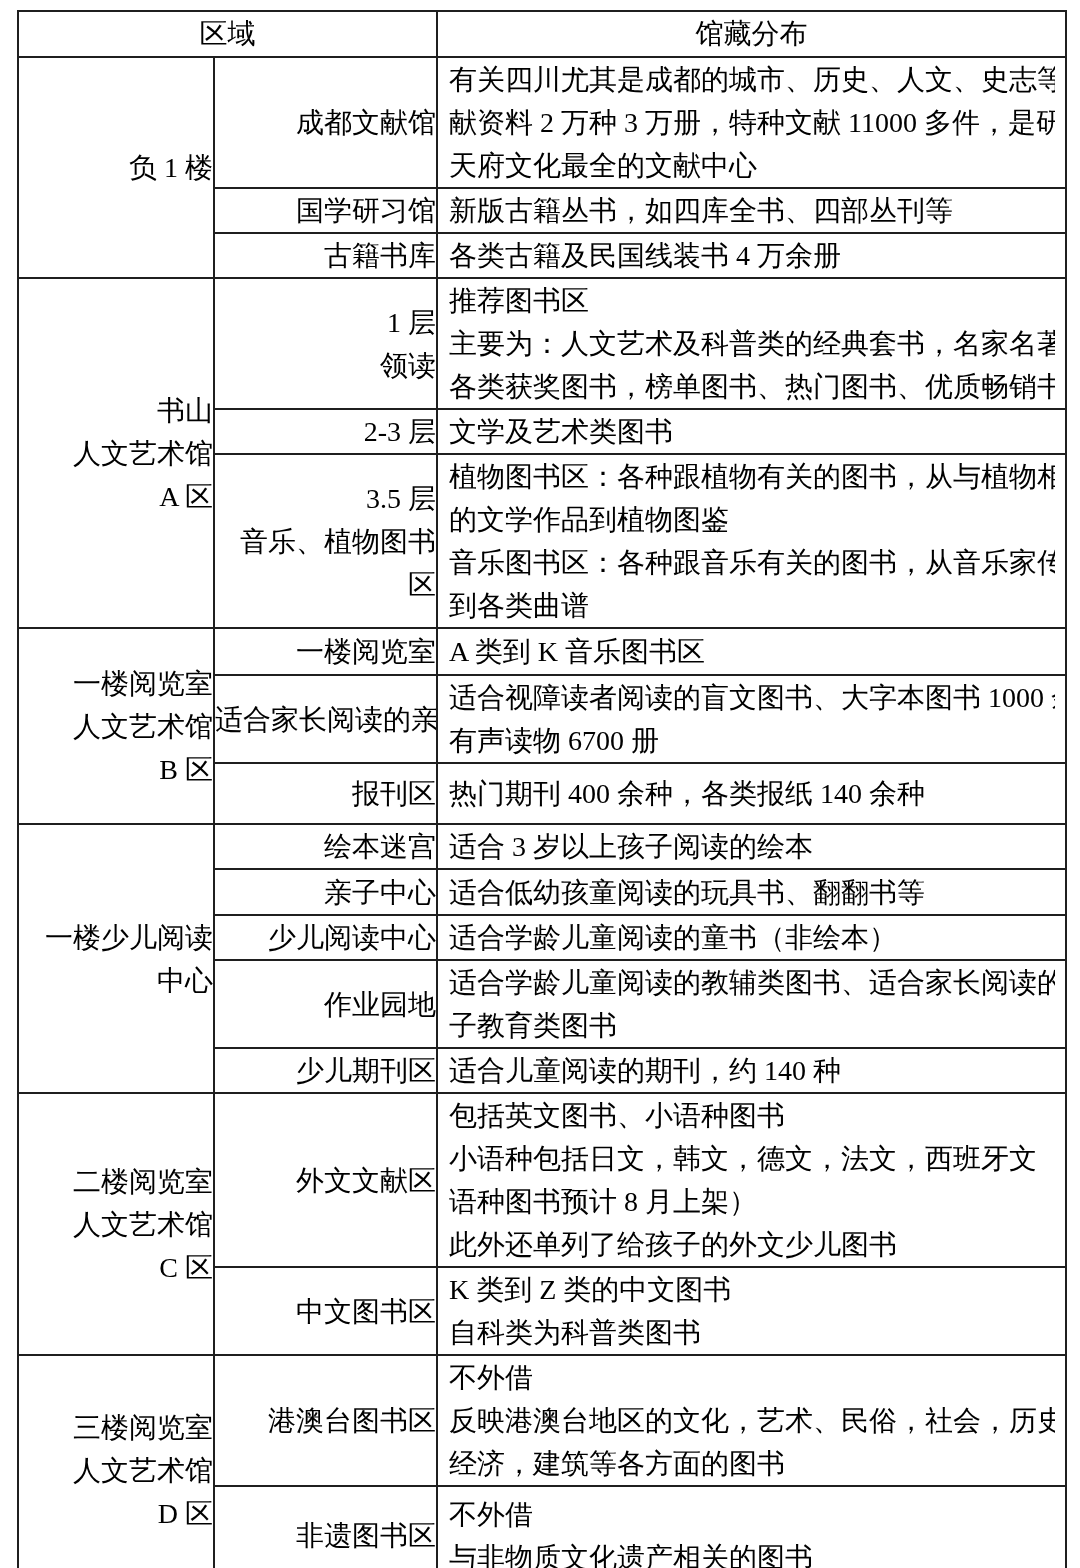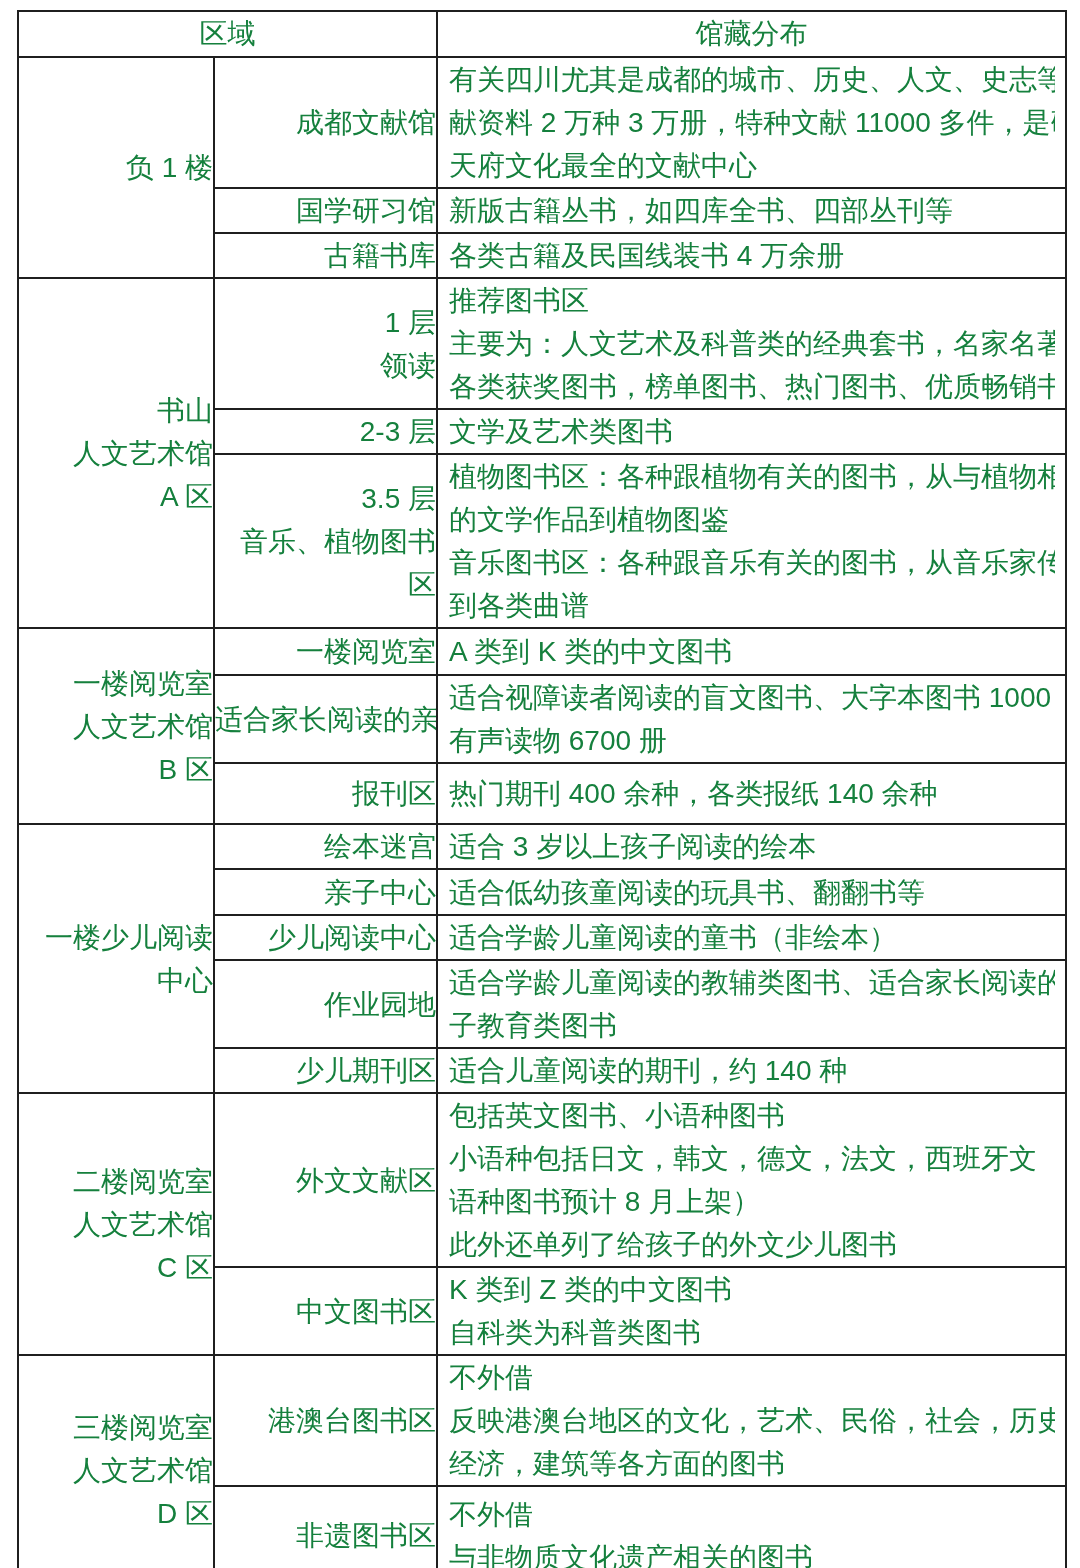--- a/index.html
+++ b/index.html
@@ -5,22 +5,22 @@
   html, body {
     margin: 0;
     padding: 0;
     background: #ffffff;
   }
   .page {
     position: relative;
     width: 1080px;
     height: 1568px;
     background: #ffffff;
-    font-family: Liberation Sans, sans-serif;
-    color: #15803d;
+    font-family: Liberation Serif, serif;
+    color: #000000;
     overflow: hidden;
   }
   table.collection-table {
     position: absolute;
     left: 17px;
     top: 10px;
     width: 1048px;
     border-collapse: collapse;
     table-layout: fixed;
   }
@@ -143,21 +143,21 @@
         <tr style="height: 47px; margin-top: 40px;">
           <td class="area-cell" rowspan="3">
             <div class="cell-line">一楼阅览室</div>
             <div class="cell-line">人文艺术馆</div>
             <div class="cell-line">B 区</div>
           </td>
           <td class="zone-cell">
             <div class="cell-line">一楼阅览室</div>
           </td>
           <td class="desc-cell">
-            <div class="cell-line">A 类到 K 类的中文图书</div>
+            <div class="cell-line">A 类到 K 音乐图书区</div>
           </td>
         </tr>
         <tr style="height: 84px;">
           <td class="zone-cell">
             <div class="cell-line">适合家长阅读的亲</div>
           </td>
           <td class="desc-cell">
             <div class="cell-line">适合视障读者阅读的盲文图书、大字本图书 1000 余册，</div>
             <div class="cell-line">有声读物 6700 册</div>
           </td>

